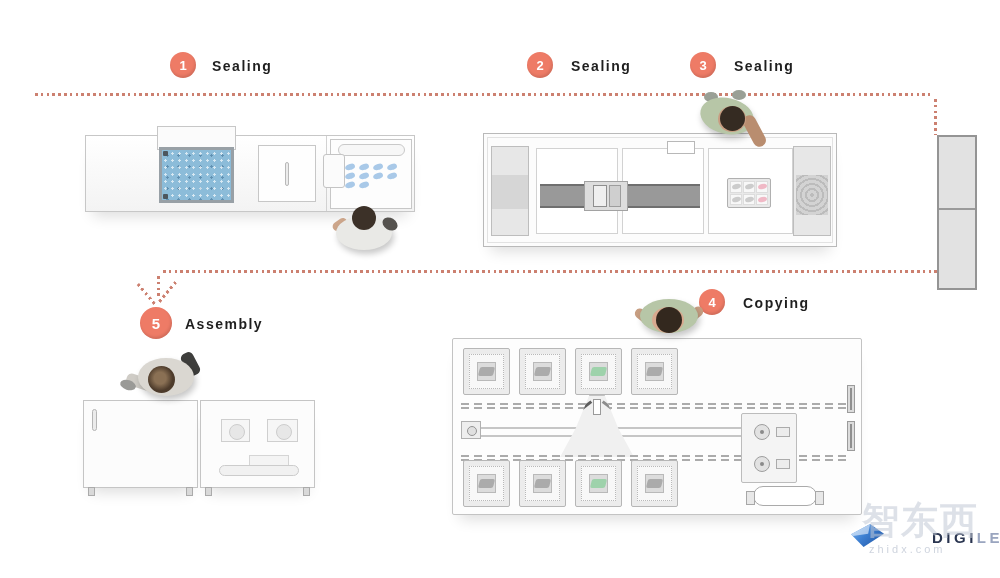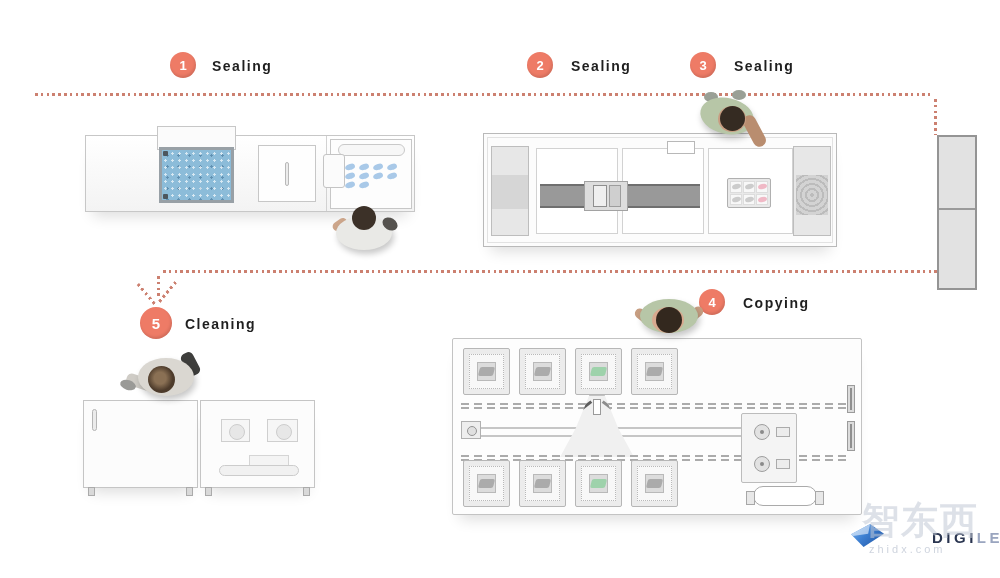--- a/index.html
+++ b/index.html
@@ -187,21 +187,21 @@
   <div class="step-circle" style="left:527px; top:52px;">2</div>
   <div class="step-label" style="left:571px; top:58px;">Sealing</div>
 
   <div class="step-circle" style="left:690px; top:52px;">3</div>
   <div class="step-label" style="left:734px; top:58px;">Sealing</div>
 
   <div class="step-circle" style="left:699px; top:289px;">4</div>
   <div class="step-label" style="left:743px; top:295px;">Copying</div>
 
   <div class="step-circle big" style="left:140px; top:307px;">5</div>
-  <div class="step-label" style="left:185px; top:316px;">Cleaning</div>
+  <div class="step-label" style="left:185px; top:316px;">Assembly</div>
 
   <div class="panel shadowed" id="clean-bench"></div>
   <div class="panel" id="tank-lid"></div>
   <div style="position:absolute;" class="panel" id="clean-tank"></div>
   <div class="panel" id="clean-mid">
     <span class="handle"></span>
   </div>
   <div id="clean-divider"></div>
   <div class="panel" id="dryer">
     <span class="roller"></span>

